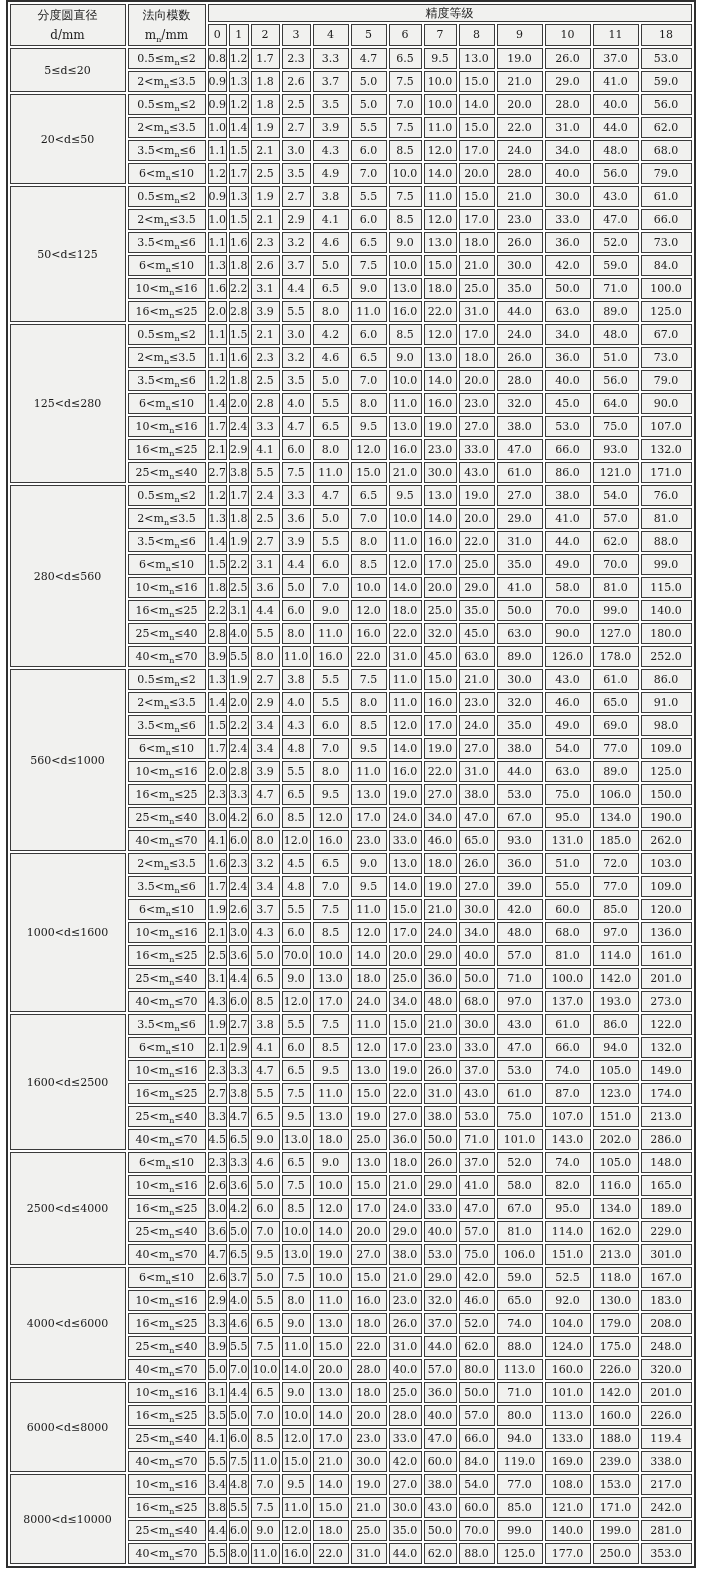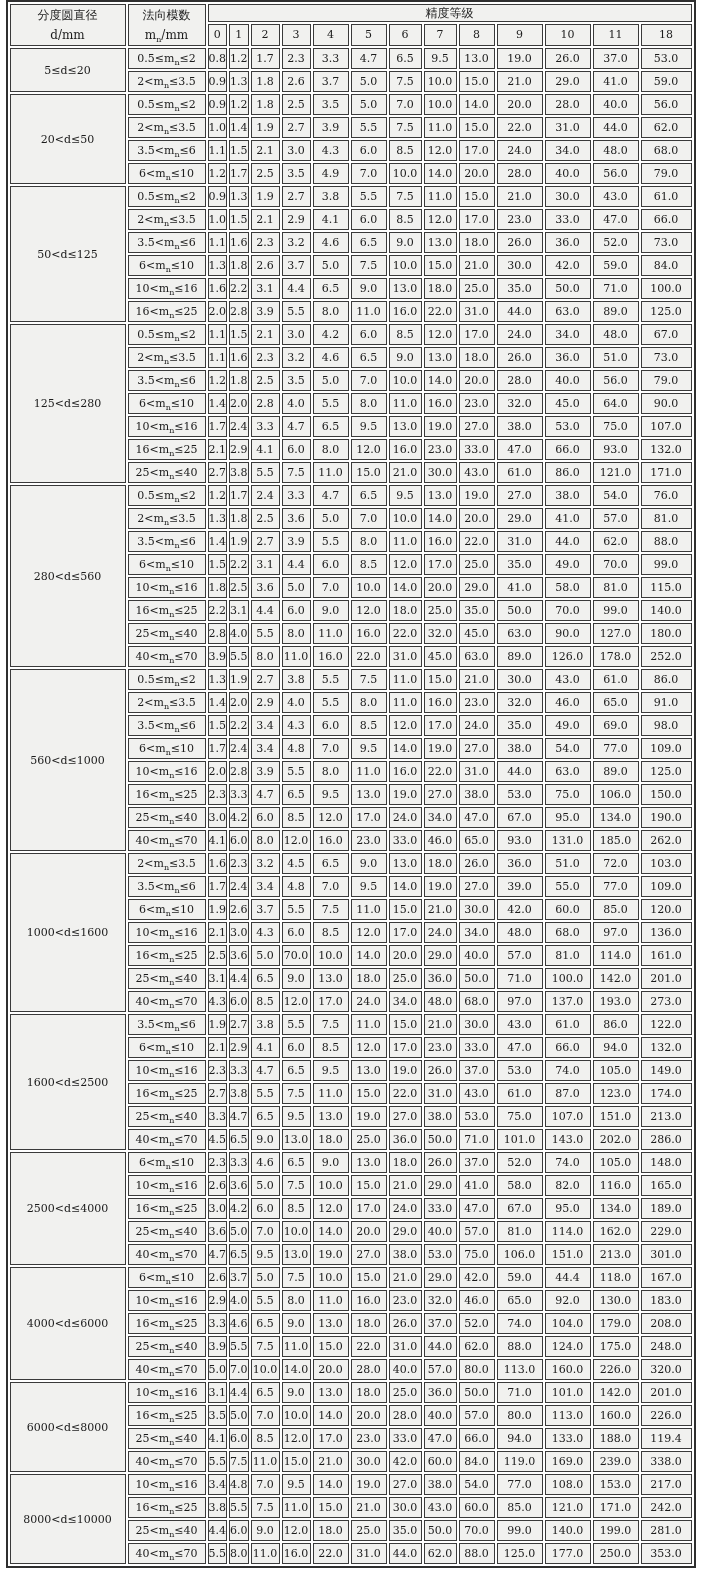--- a/index.html
+++ b/index.html
@@ -961,21 +961,21 @@
           <td>2.6</td>
           <td>3.7</td>
           <td>5.0</td>
           <td>7.5</td>
           <td>10.0</td>
           <td>15.0</td>
           <td>21.0</td>
           <td>29.0</td>
           <td>42.0</td>
           <td>59.0</td>
-          <td>44.4</td>
+          <td>52.5</td>
           <td>118.0</td>
           <td>167.0</td>
         </tr>
         <tr>
           <td class="mod">10&lt;m<sub>n</sub>≤16</td>
           <td>2.9</td>
           <td>4.0</td>
           <td>5.5</td>
           <td>8.0</td>
           <td>11.0</td>

